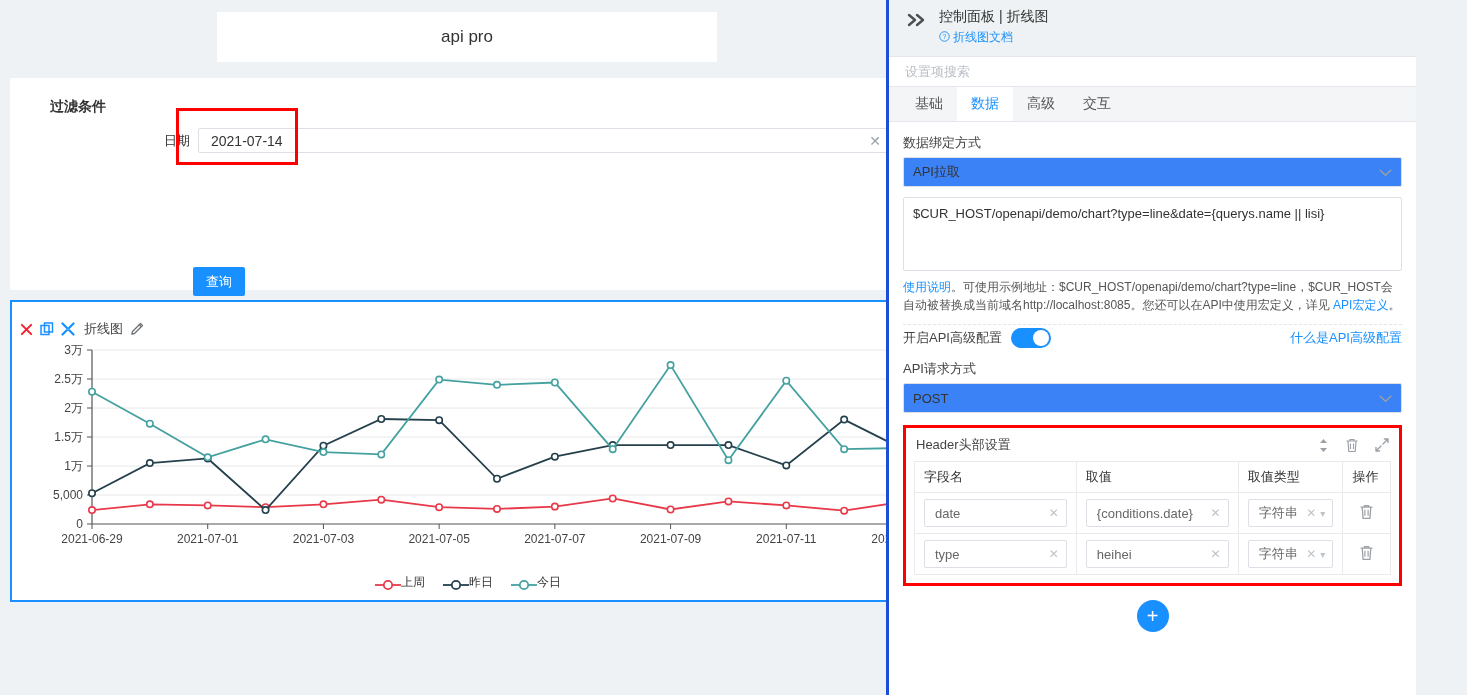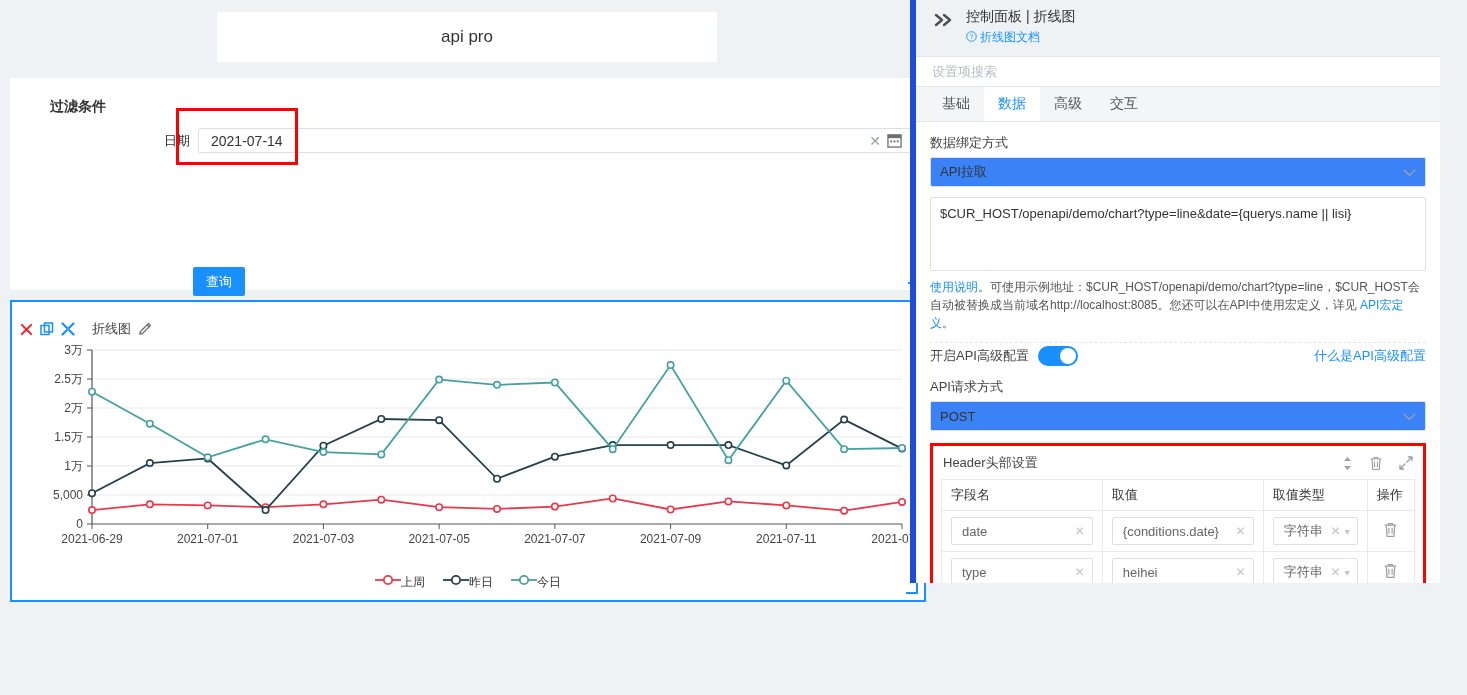--- a/index.html
+++ b/index.html
@@ -97,36 +97,36 @@
     width: 916px; height: 302px;
     background: #ffffff;
     border: 2px solid #1890ff;
   }
   .chart-toolbar {
     position: absolute; left: 8px; top: 18px;
     display: flex; align-items: center; gap: 7px;
     font-size: 13px;
   }
   .tb-ico { display: flex; align-items: center; cursor: pointer; }
-  .chart-name { color: #444; font-size: 13px; margin-left: 10px; }
+  .chart-name { color: #444; font-size: 13px; margin-left: 2px; }
 
   .plot { position: absolute; left: 0; top: 40px; width: 912px; height: 215px; }
   .legend {
     position: absolute; left: 0; top: 272px; width: 912px;
     display: flex; align-items: center; justify-content: center; gap: 18px;
     font-size: 12px; color: #333;
   }
-  .legend-item { display: flex; align-items: flex-start; cursor: pointer; }
+  .legend-item { display: flex; align-items: flex-end; cursor: pointer; }
 
   
   #panel {
-    position: absolute; left: 910px; top: 0;
-    width: 530px; height: 583px;
+    position: absolute; left: 886px; top: 0;
+    width: 530px; height: 695px;
     background: #ffffff;
-    border-left: 6px solid #1d4ed8;
+    border-left: 3px solid #1d4ed8;
     overflow: hidden;
   }
   .panel-head {
     height: 57px; background: #eef2f4;
     display: flex; align-items: flex-start; padding: 8px 0 0 12px;
     border-bottom: 1px solid #e4e7ed;
   }
   .collapse-ico { margin: 4px 12px 0 6px; cursor: pointer; }
   .panel-head-txt { display: flex; flex-direction: column; gap: 3px; }
   .panel-title { font-size: 14px; color: #333; }

